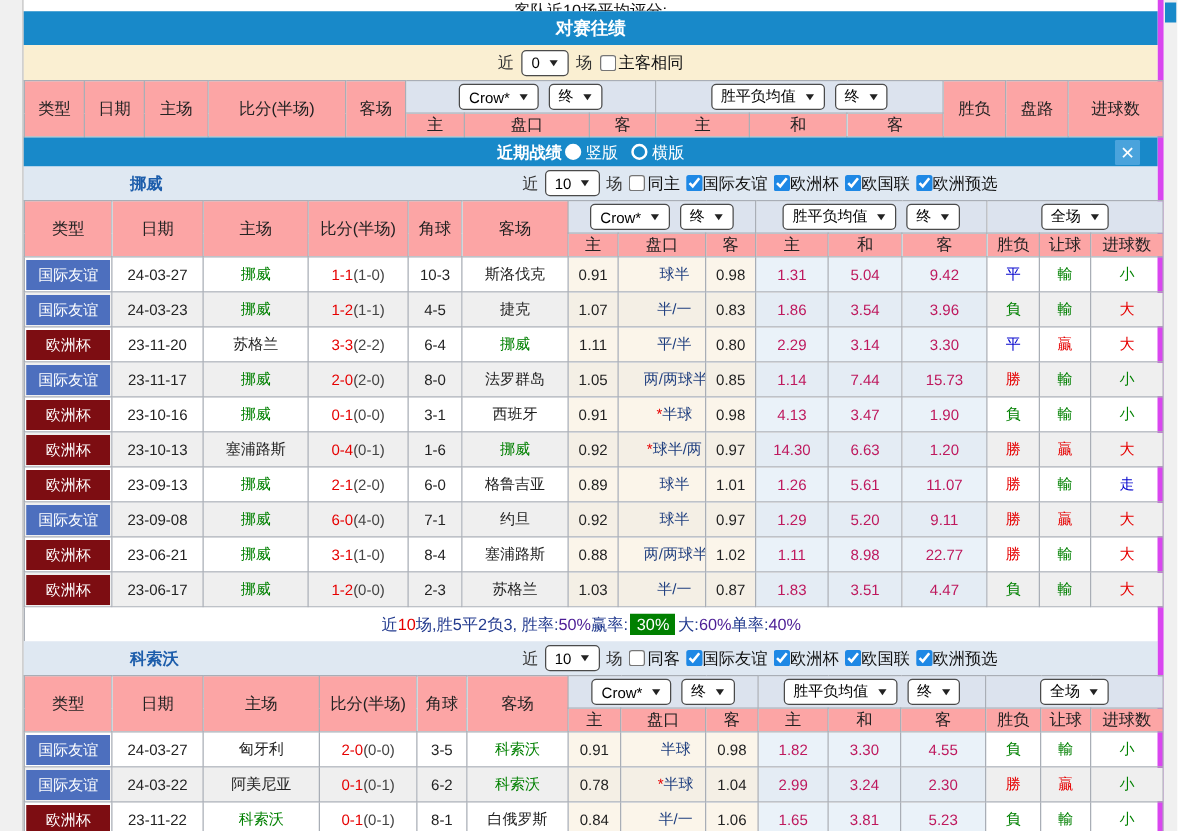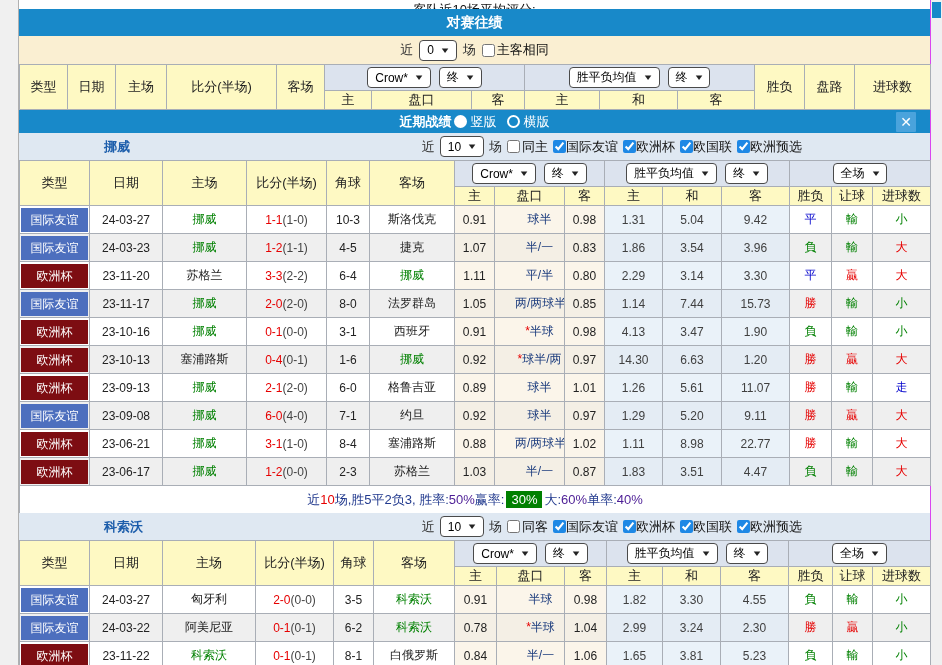--- a/index.html
+++ b/index.html
@@ -1,51 +1,51 @@
 <!DOCTYPE html>
 <html><head>
 <meta charset="utf-8">
 <style>
   * { margin:0; padding:0; box-sizing:border-box; }
   html,body { width:942px; height:665px; overflow:hidden; font-family:"Liberation Sans","DejaVu Sans",sans-serif; }
   .page { display:flex; width:942px; height:665px; background:#fff; }
   .left-strip { width:19px; background:#f0f0f0; border-right:1px solid #b0b0b0; flex:0 0 19px;}
   .scroll-strip { width:11px; flex:0 0 11px; background:#f0f0f0; }
   .scroll-thumb { width:9px; height:16px; margin:2px auto 0; background:#1889c9; }
-  .content { width:912px; flex:0 0 912px; background:#fff; border-right:1px solid #d946ef; }
+  .content { width:912px; flex:0 0 912px; background:#fff; border-right:5px solid #d946ef; }
 
   .top-partial { height:9px; overflow:hidden; text-align:center; background:#fff;}
   .top-partial span { display:inline-block; margin-top:-8px; font-size:13px; color:#111; }
 
   .bluebar { position:relative; height:27px; background:#1889c9; color:#fff; display:flex; align-items:center; justify-content:center; }
   .bluebar .bar-title { font-weight:bold; font-size:14px; }
   .bar2 { height:23px; }
   .bar2 .bar-title { font-size:13px; }
 
   .beige-row { height:28px; background:#faefd2; display:flex; align-items:center; justify-content:center; gap:6px; font-size:13px; color:#333; }
 
   .sel { display:inline-flex; align-items:center; gap:7px; background:#fff; border:1px solid #4a4a4a; border-radius:4px; padding:0 7px; font-size:12px; height:21px; color:#000; cursor:default; }
   .sel .arr { font-size:8px; color:#222; transform:scaleX(1.4); }
 
   .cb-wrap { display:inline-flex; align-items:center; gap:2px; font-size:13px; color:#111; }
   .cb-wrap input { width:13px; height:13px; accent-color:#1e88e5; }
 
   table { border-collapse:collapse; width:911px; table-layout:fixed; }
   th,td { border:1px solid #a9aeb6; text-align:center; font-weight:normal; font-size:13px; color:#222; overflow:hidden; white-space:nowrap; }
-  thead th { background:#fef9c3; }
+  thead th { background:#fca5a5; }
   .hr1 th { height:26px; }
   .hr2 th { height:19px; font-size:13px; }
   .sel-cell { background:#dce3ee;margin-left:12px; }
   .sel-group { display:flex; align-items:center; justify-content:center; gap:8px; }
 
   .mt td { height:28px; font-size:12px; }
   .mt tr.even td { background:#efefef; }
   .mt td.odds-crow { background:#fbf5ea; color:#222; }
   .mt tr.even td.odds-crow { background:#f4efe5; }
-  .mt td.odds-avg { background:#eaf2f9; color:#404040; }
+  .mt td.odds-avg { background:#eaf2f9; color:#be185d; }
   .mt tr.even td.odds-avg { background:#e4ecf4; }
   .mt td.hcap { color:#1d3d7e;padding-left:20px; }
   .badge { display:block; margin:1px 1px; height:24px; line-height:24px; color:#fff; font-size:12px; }
   .badge-blue { background:#4d6fbe; }
   .badge-red { background:#7d0d12; }
   .team-green { color:#008000; }
   .sc-ft { color:#e60000; }
   .sc-ht { color:#444; }
   .star { color:#e60000; }
   .c-red { color:#e60000; }

